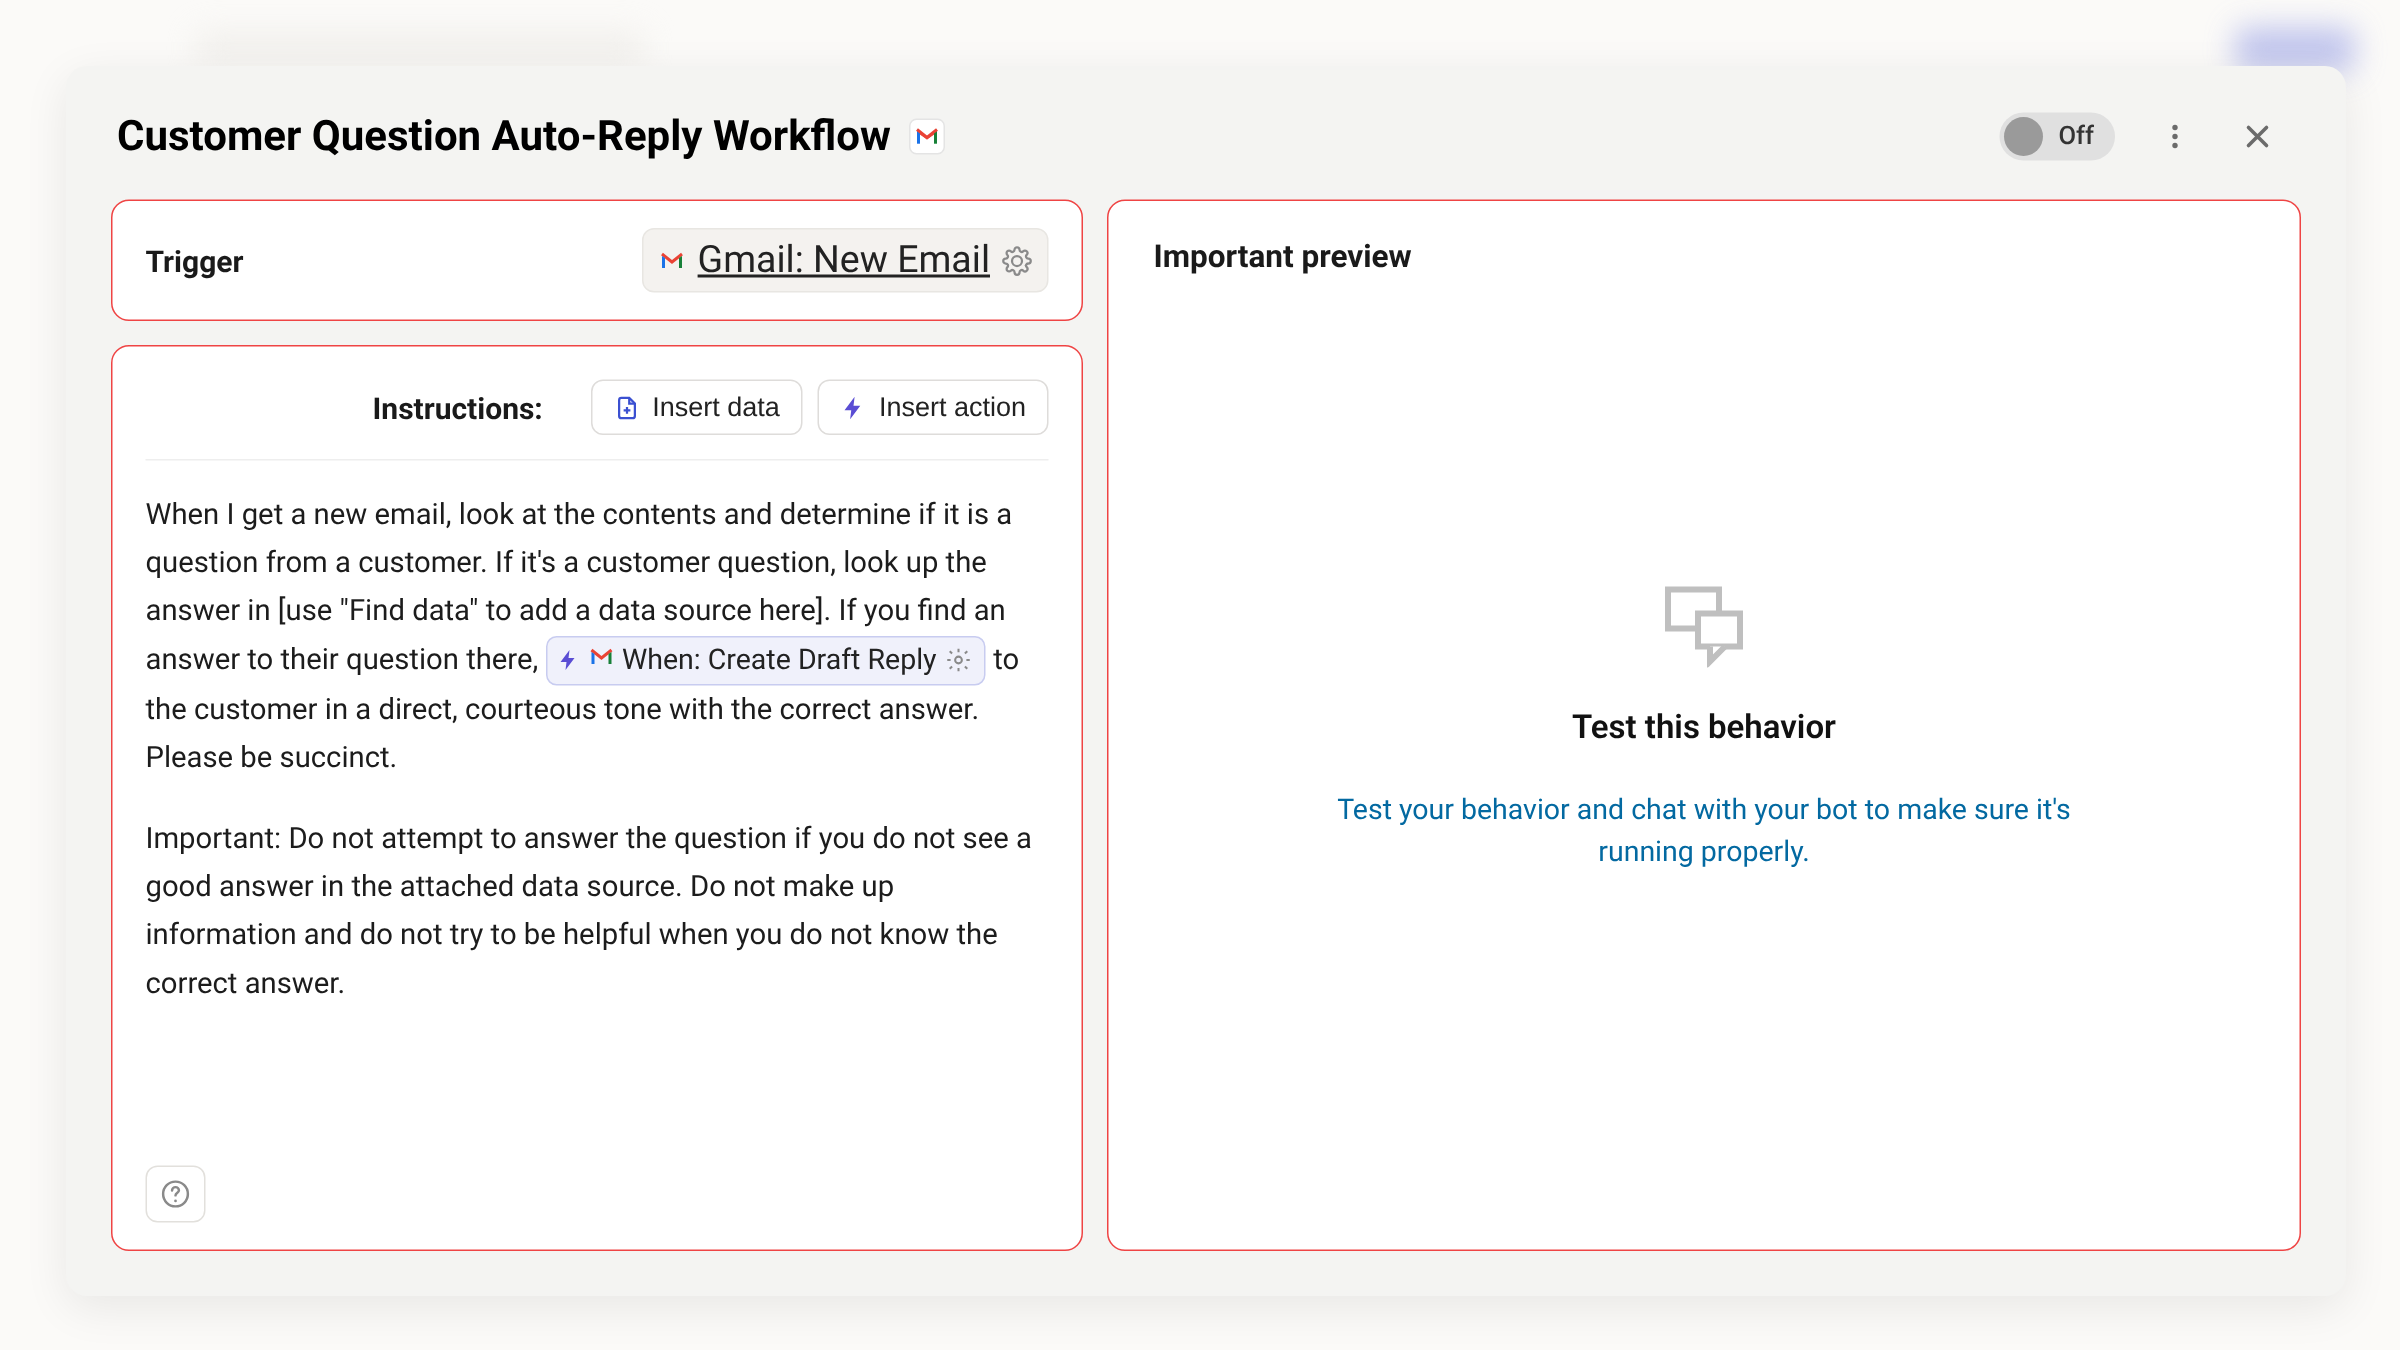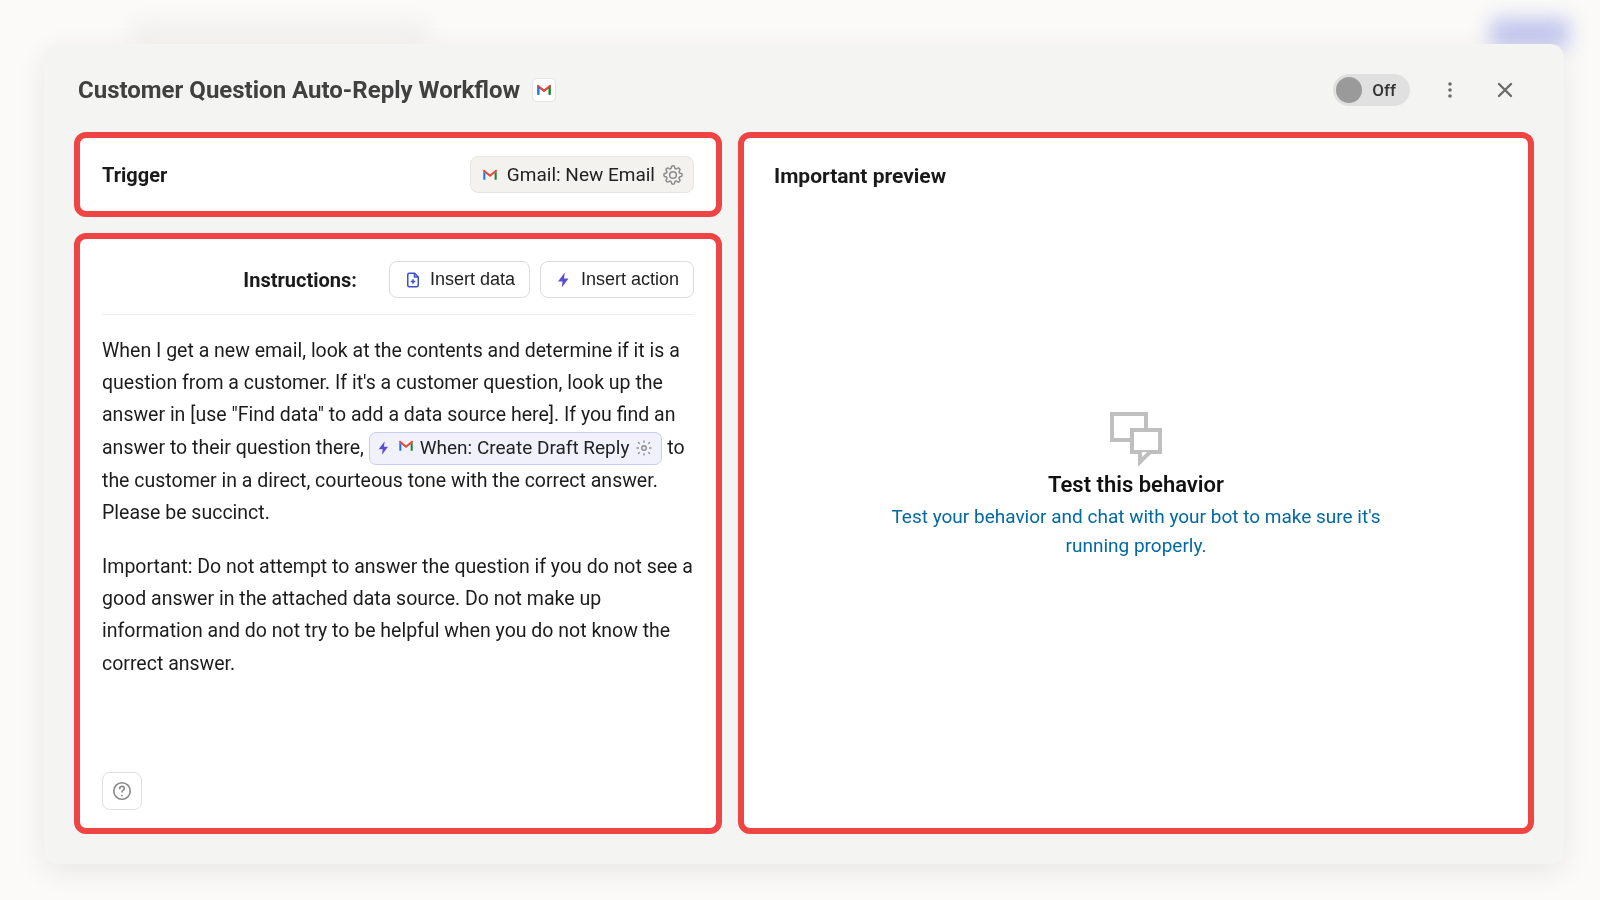--- a/index.html
+++ b/index.html
@@ -29,23 +29,23 @@
     align-items: center;
     justify-content: space-between;
     padding: 0 14px 26px 4px;
   }
   .title-wrap {
     display: flex;
     align-items: center;
     gap: 12px;
   }
   .title {
-    font-size: 24px;
+    font-size: 28px;
     font-weight: 700;
-    color: #404040;
+    color: #000000;
   }
   .gmail-icon {
     width: 24px;
     height: 24px;
     border: 1px solid #e4e4e4;
     border-radius: 5px;
     background: #fff;
     display: inline-flex;
     align-items: center;
     justify-content: center;
@@ -87,21 +87,21 @@
     padding: 4px;
   }
   .body {
     display: flex;
     gap: 16px;
     flex: 1;
     min-height: 0;
   }
   .panel {
     background: #fff;
-    border: 6px solid #ef4444;
+    border: 1px solid #ef4444;
     border-radius: 12px;
   }
   .left {
     flex: 0 0 648px;
     display: flex;
     flex-direction: column;
     gap: 16px;
   }
   .trigger-panel {
     padding: 18px 22px;
@@ -114,23 +114,24 @@
     font-weight: 700;
   }
   .trigger-pill {
     display: inline-flex;
     align-items: center;
     gap: 8px;
     background: #f4f2ef;
     border: 1px solid #e8e6e2;
     border-radius: 8px;
     padding: 6px 10px;
-    font-size: 19px;
+    font-size: 25px;
     color: #222;
     cursor: pointer;
+    text-decoration: underline;
   }
   .trigger-pill .gicon { width:18px; height:18px; }
   .gear-icon { color: #8a8a8a; }
   .instructions-panel {
     flex: 1;
     padding: 22px 22px 18px 22px;
     display: flex;
     flex-direction: column;
   }
   .instructions-head {
@@ -202,21 +203,21 @@
     font-weight: 700;
     margin-bottom: 10px;
   }
   .preview-center {
     flex: 1;
     display: flex;
     flex-direction: column;
     align-items: center;
     justify-content: center;
     text-align: center;
-    gap: 6px;
+    gap: 28px;
     margin-top: -30px;
   }
   .preview-empty-icon { color: #bfbfbf; }
   .preview-heading {
     font-size: 22px;
     font-weight: 600;
     color: #111;
   }
   .preview-sub {
     font-size: 19px;

